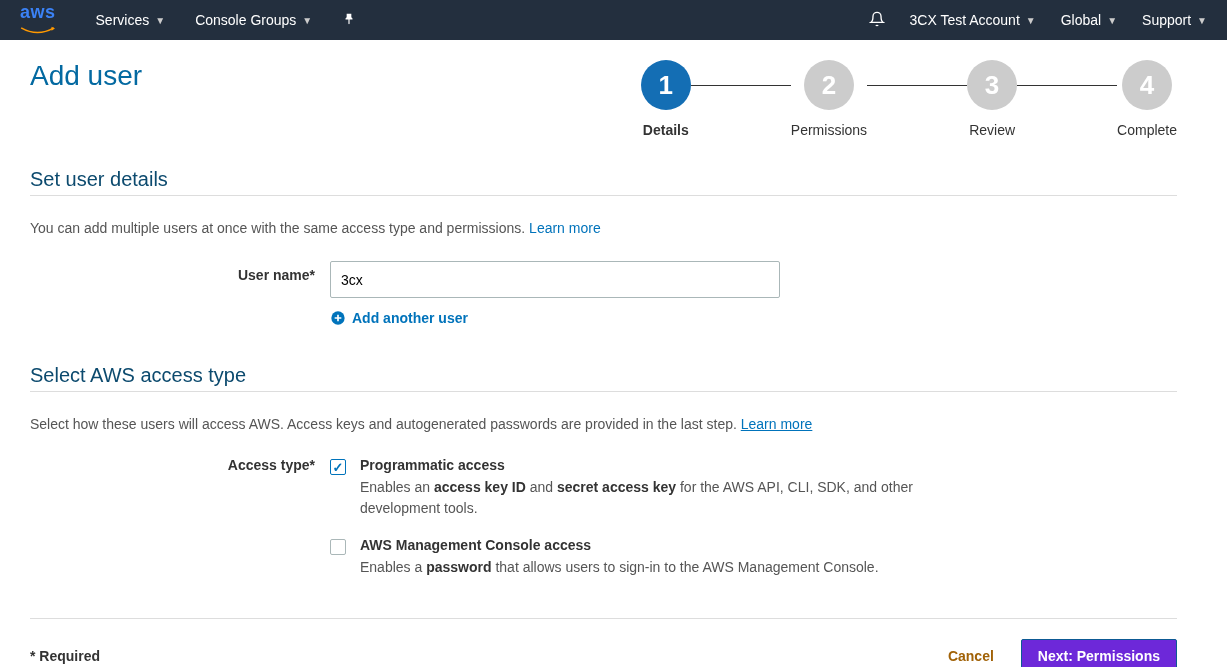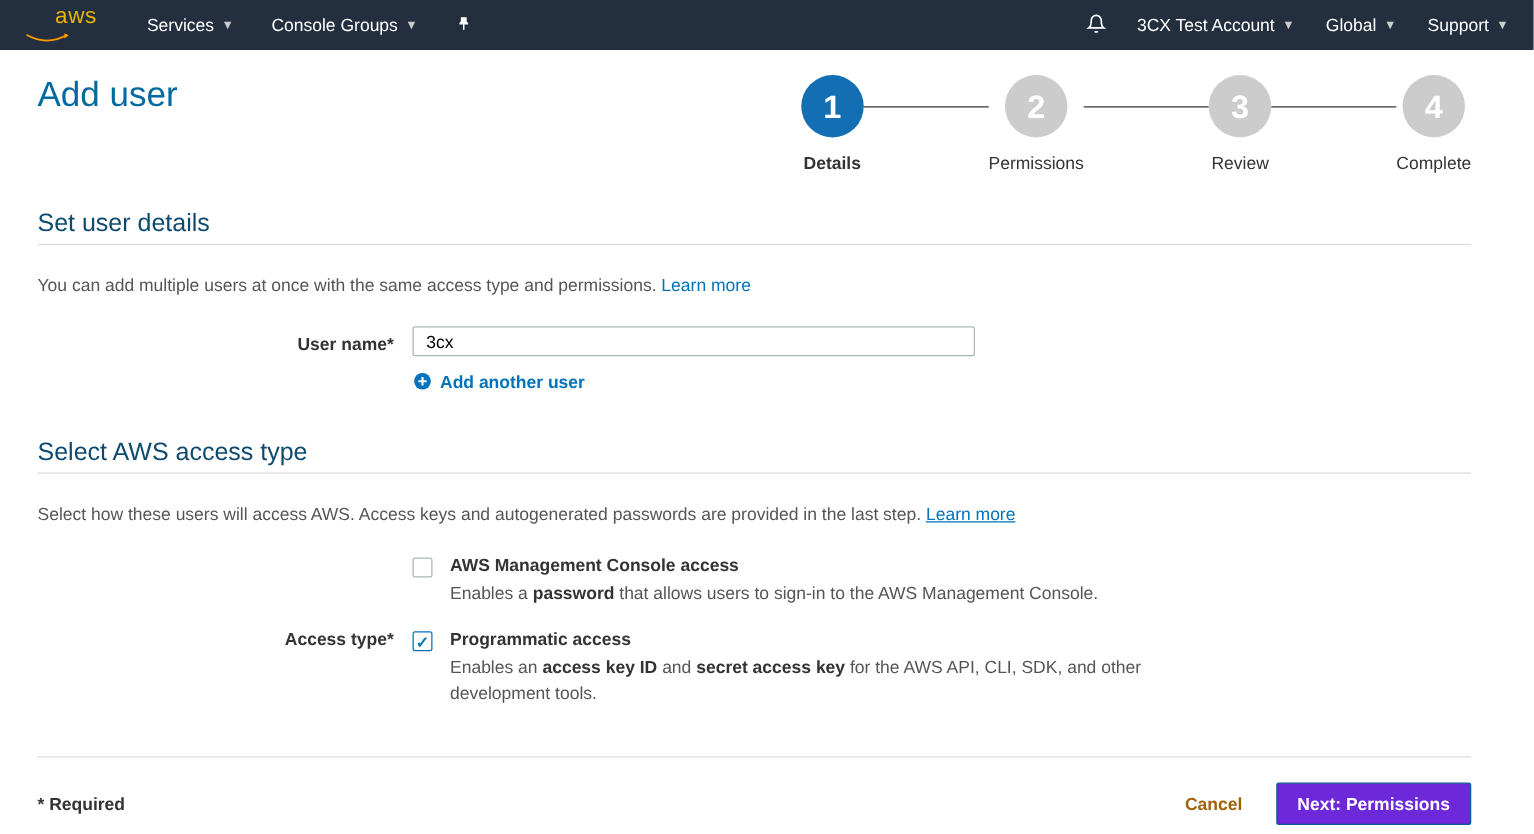--- a/index.html
+++ b/index.html
@@ -1,21 +1,21 @@
 <!DOCTYPE html>
 <html><head>
   <meta charset="utf-8">
   <style>
     * { box-sizing: border-box; margin: 0; padding: 0; }
     body { font-family: "Amazon Ember", "Helvetica Neue", Arial, sans-serif; font-size: 14px; color: #333; background: #fff; }
     
     
     .nav-header { background: #232f3e; height: 40px; display: flex; align-items: center; padding: 0 20px; color: #fff; }
     .aws-logo { display: flex; align-items: center; margin-right: 40px; }
-    .aws-logo-text { font-size: 18px; font-weight: 400; color: #eab308; letter-spacing: 0.5px; margin-left: 24px; }
+    .aws-logo-text { font-size: 18px; font-weight: 700; color: #3b82f6; letter-spacing: 0.5px; }
     .aws-smile { width: 35px; height: 10px; }
     .nav-left { display: flex; align-items: center; gap: 30px; }
     .nav-item { display: flex; align-items: center; gap: 6px; color: #fff; font-size: 14px; cursor: pointer; }
     .nav-item .caret { font-size: 10px; color: #ccc; }
     .pin-icon { color: #fff; font-size: 14px; }
     .nav-right { margin-left: auto; display: flex; align-items: center; gap: 25px; }
     .bell-icon { width: 16px; height: 16px; }
     
     
     .main { padding: 20px 50px 20px 30px; max-width: 1227px; }
@@ -36,21 +36,21 @@
     .section { margin-bottom: 35px; }
     .section-title { font-size: 20px; font-weight: 400; color: #0c4a6e; padding-bottom: 4px; border-bottom: 1px solid #ddd; margin-bottom: 24px; }
     .section-help { font-size: 14px; color: #555; margin-bottom: 25px; }
     .section-help a { color: #0073bb; text-decoration: none; }
     .section-help a.underline { text-decoration: underline; }
     
     
     .form-row { display: flex; align-items: flex-start; margin-bottom: 10px; }
     .form-label { width: 300px; text-align: right; padding-right: 15px; font-weight: 700; font-size: 14px; padding-top: 6px; }
     .form-control { flex: 1; }
-    .text-input { width: 450px; height: 24px; padding: 4px 10px; border: 1px solid #aab7b8; border-radius: 2px; font-size: 14px; }
+    .text-input { width: 450px; height: 37px; padding: 4px 10px; border: 1px solid #aab7b8; border-radius: 2px; font-size: 14px; }
     .add-link { display: inline-flex; align-items: center; gap: 6px; color: #0073bb; font-weight: 700; font-size: 14px; cursor: pointer; margin-top: 12px; }
     .add-link .plus-icon { width: 16px; height: 16px; }
     
     
     .checkbox-row { display: flex; align-items: flex-start; margin-bottom: 18px; }
     .checkbox-label-col { width: 300px; text-align: right; padding-right: 15px; font-weight: 700; font-size: 14px; }
     .checkbox-col { width: 30px; display: flex; justify-content: flex-start; padding-top: 2px; }
     .checkbox { width: 16px; height: 16px; border: 1px solid #0073bb; border-radius: 2px; display: flex; align-items: center; justify-content: center; cursor: pointer; }
     .checkbox.checked { background: #fff; }
     .checkbox.checked::after { content: "✓"; color: #0073bb; font-size: 13px; font-weight: 700; }
@@ -169,44 +169,44 @@
     </div>
   </div>
 
   <div class="section">
     <h2 class="section-title">Select AWS access type</h2>
     <p class="section-help">
       <span>Select how these users will access AWS. Access keys and autogenerated passwords are provided in the last step. </span><a href="#" class="underline">Learn more</a>
     </p>
 
     <div class="checkbox-row">
+      <div class="checkbox-label-col">Access type*</div>
+      <div class="checkbox-col">
+        <div class="checkbox checked"></div>
+      </div>
+      <div class="checkbox-content">
+        <div class="checkbox-title">Programmatic access</div>
+        <div class="checkbox-desc">
+          <span>Enables an </span><strong>access key ID</strong><span> and </span><strong>secret access key</strong><span> for the AWS API, CLI, SDK, and other development tools.</span>
+        </div>
+      </div>
+    </div>
+
+    <div class="checkbox-row">
       <div class="checkbox-label-col"></div>
       <div class="checkbox-col">
         <div class="checkbox unchecked"></div>
       </div>
       <div class="checkbox-content">
         <div class="checkbox-title">AWS Management Console access</div>
         <div class="checkbox-desc">
           <span>Enables a </span><strong>password</strong><span> that allows users to sign-in to the AWS Management Console.</span>
         </div>
       </div>
     </div>
-
-    <div class="checkbox-row">
-      <div class="checkbox-label-col">Access type*</div>
-      <div class="checkbox-col">
-        <div class="checkbox checked"></div>
-      </div>
-      <div class="checkbox-content">
-        <div class="checkbox-title">Programmatic access</div>
-        <div class="checkbox-desc">
-          <span>Enables an </span><strong>access key ID</strong><span> and </span><strong>secret access key</strong><span> for the AWS API, CLI, SDK, and other development tools.</span>
-        </div>
-      </div>
-    </div>
   </div>
 
   <div class="footer">
     <div class="required-note">* Required</div>
     <div class="footer-buttons">
       <button class="btn-cancel">Cancel</button>
       <button class="btn-primary">Next: Permissions</button>
     </div>
   </div>
 </div>

